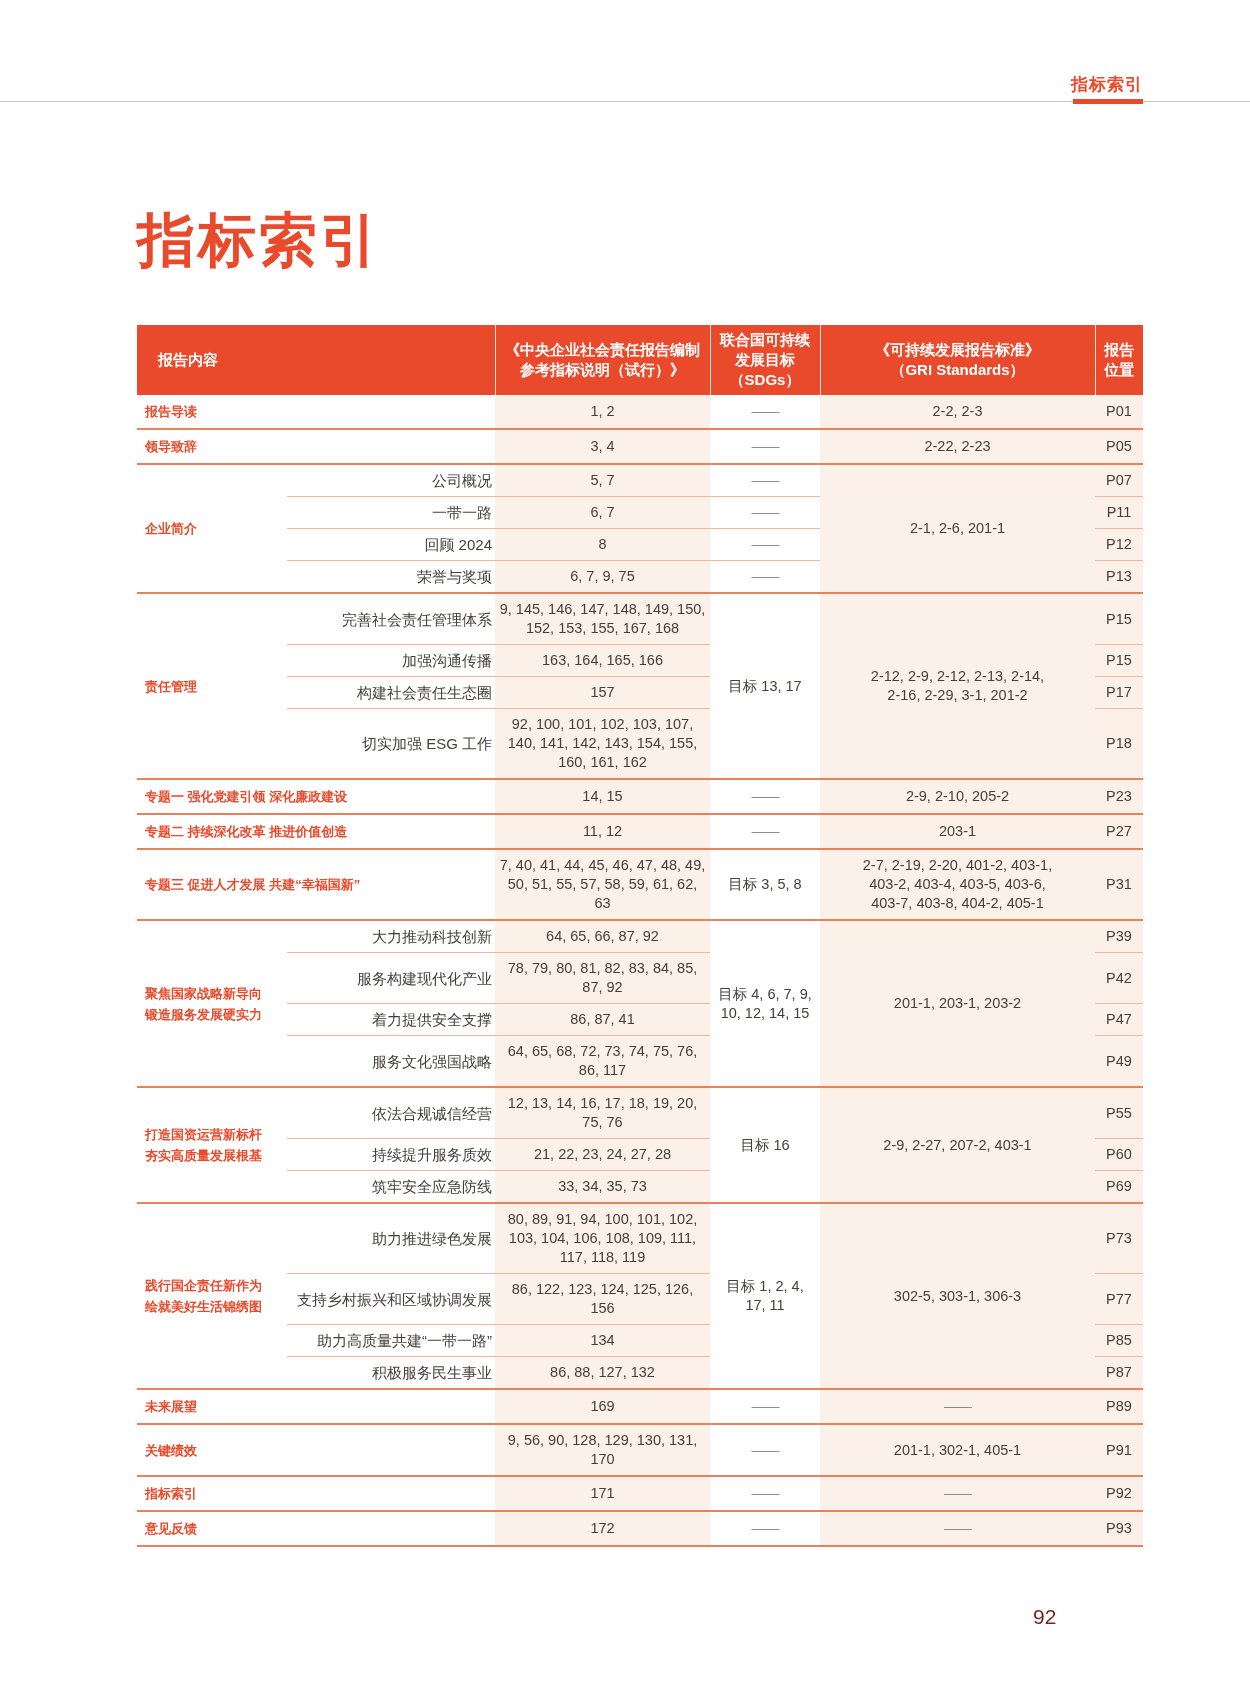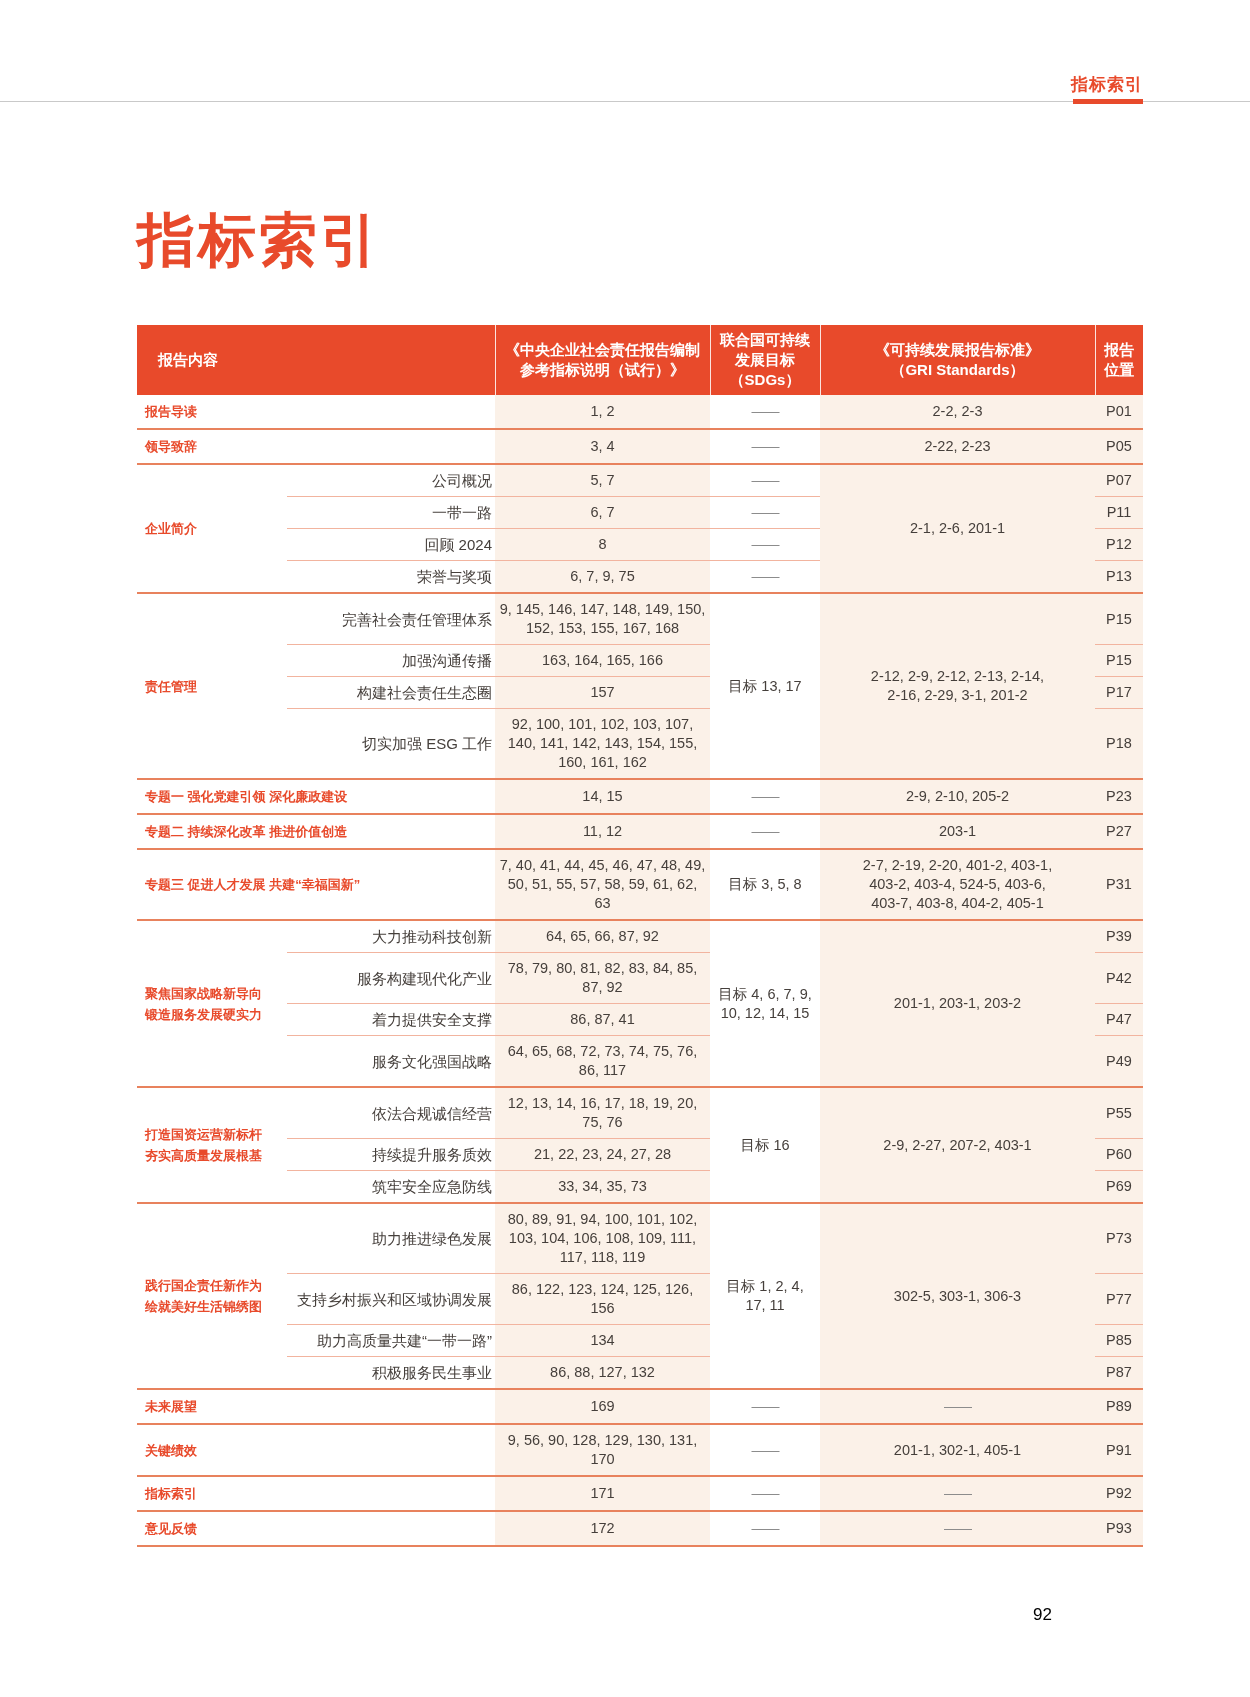--- a/index.html
+++ b/index.html
@@ -24,21 +24,21 @@
   th + th{border-left:1px solid rgba(255,255,255,.85);}
   td{font-size:14.5px;line-height:19px;padding:6px 3px;vertical-align:middle;text-align:center;
      color:#453f3b;white-space:pre-line;border-bottom:1px solid #f2b49f;}
   td.cream{background:#fbf1e8;}
   td.lbl{color:#e84a2b;font-weight:700;font-size:13px;text-align:left;padding-left:8px;line-height:21px;}
   td.sub{text-align:right;padding-left:8px;font-size:15px;}
   td.sec-end, td.merged{border-bottom:2px solid #e8825d;}
   .dash{color:#8c8c8c;letter-spacing:-1px;}
 
   
-  .pageno{position:absolute;top:1605px;left:1033px;font-size:17px;color:#000000;}
+  .pageno{position:absolute;top:1605px;left:1033px;font-size:21px;color:#7f1d1d;}
 </style>
 </head>
 <body>
 
 <div class="page">
   <div class="topline"></div>
   <div class="crumb">指标索引</div>
   <div class="crumb-bar"></div>
 
   <h1 class="title">指标索引</h1>
@@ -148,21 +148,21 @@
             <td class="sdg sec-end"><span class="dash">——</span></td>
             <td class="gri cream sec-end">203-1</td>
             <td class="pg cream sec-end">P27</td>
           </tr>
           <tr>
             <td class="lbl sec-end" colspan="2">专题三 促进人才发展 共建“幸福国新”</td>
             <td class="ind cream sec-end">7, 40, 41, 44, 45, 46, 47, 48, 49,
 50, 51, 55, 57, 58, 59, 61, 62, 63</td>
             <td class="sdg sec-end">目标 3, 5, 8</td>
             <td class="gri cream sec-end">2-7, 2-19, 2-20, 401-2, 403-1,
-403-2, 403-4, 524-5, 403-6,
+403-2, 403-4, 403-5, 403-6,
 403-7, 403-8, 404-2, 405-1</td>
             <td class="pg cream sec-end">P31</td>
           </tr>
           <tr>
             <td class="lbl merged" rowspan="4">聚焦国家战略新导向
 锻造服务发展硬实力</td>
             <td class="sub">大力推动科技创新</td>
             <td class="ind cream">64, 65, 66, 87, 92</td>
             <td class="sdg merged" rowspan="4">目标 4, 6, 7, 9,
 10, 12, 14, 15</td>

